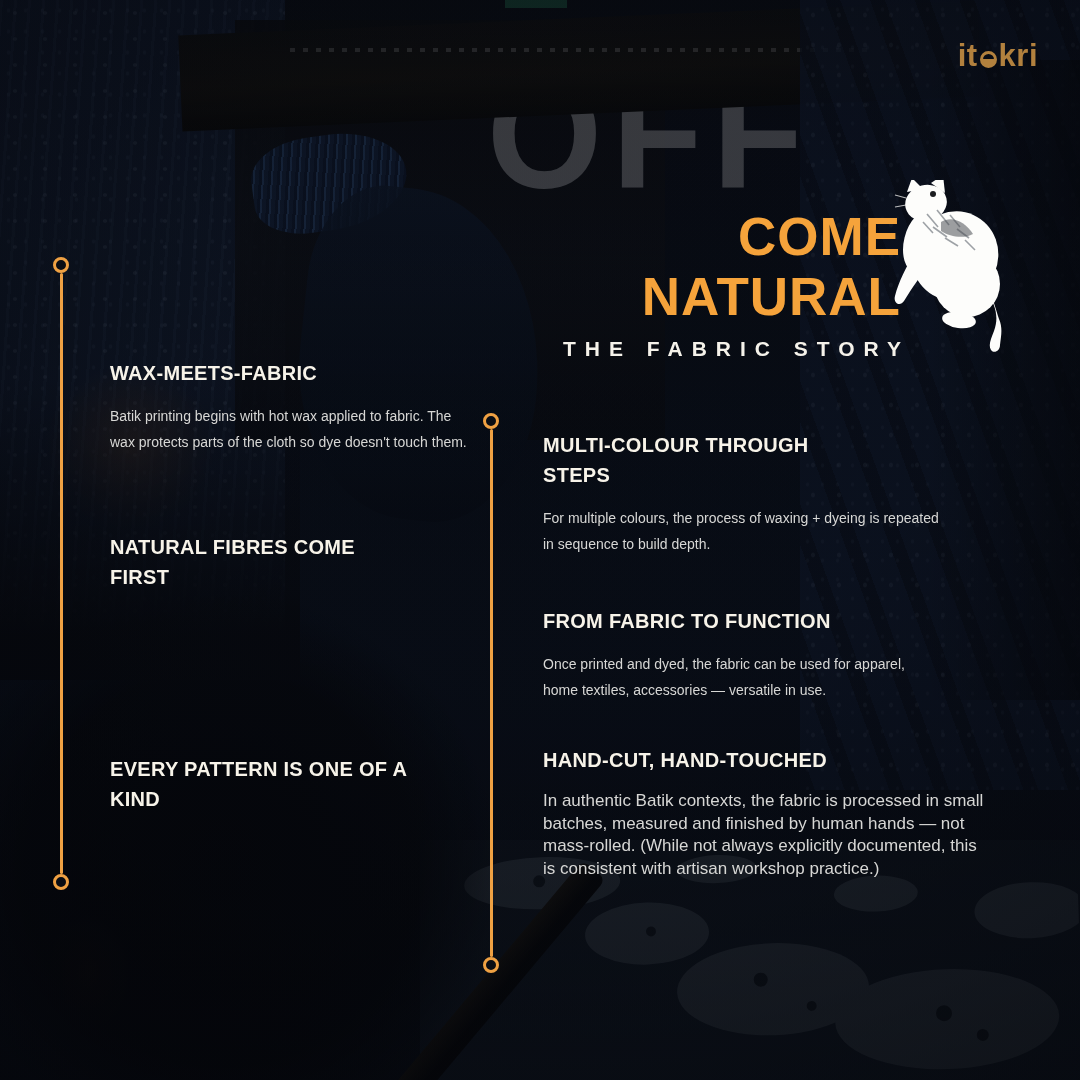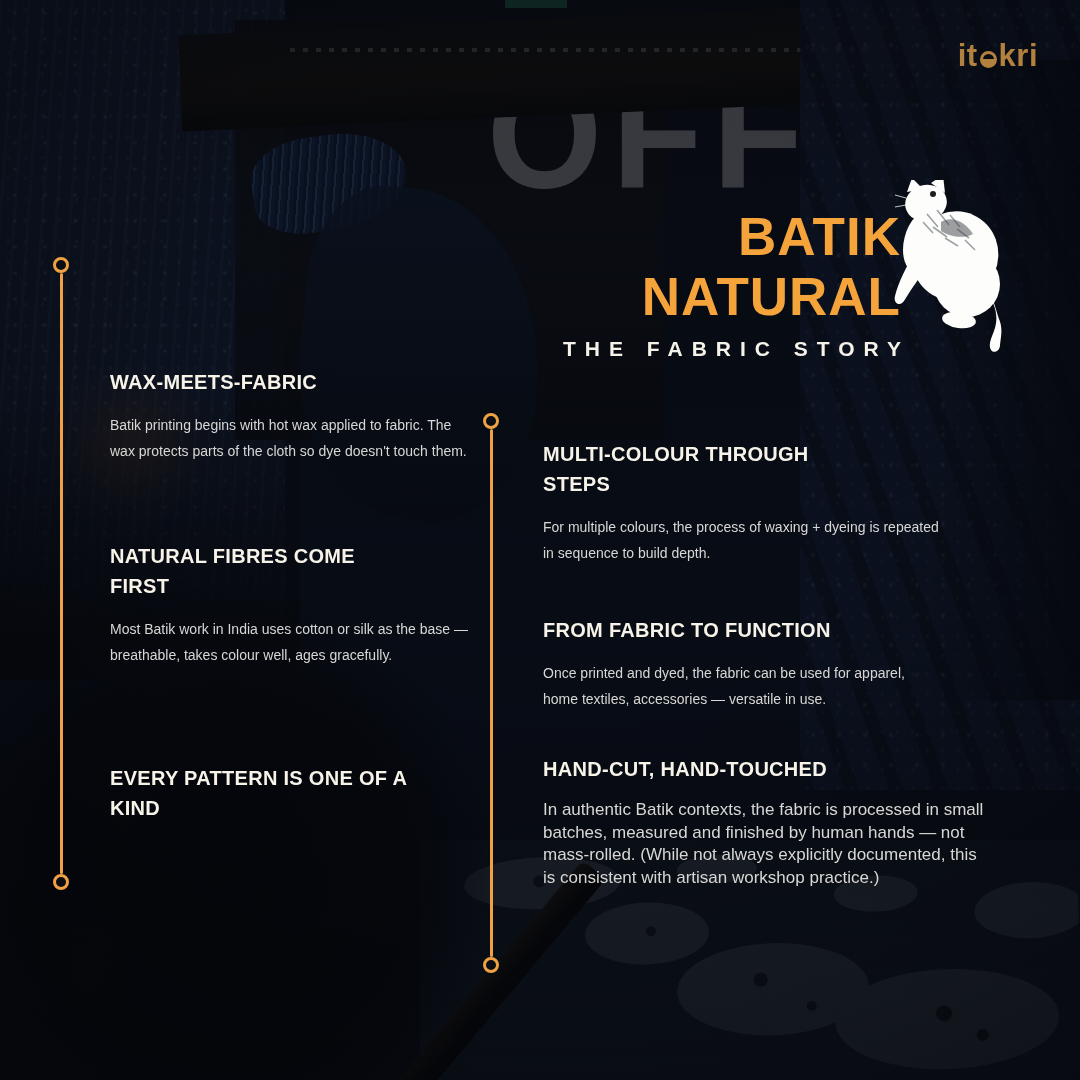--- a/index.html
+++ b/index.html
@@ -85,21 +85,21 @@
   .tl-line { position:absolute; width:3px; background:#efa143; border-radius:2px; }
   .tl-node { position:absolute; width:16px; height:16px; border:3.5px solid #efa143;
     border-radius:50%; background:rgba(10,13,20,.9); }
   .tl-left-line  { left:60px; top:273px; height:601px; }
   .tl-left-top   { left:53px; top:257px; }
   .tl-left-bot   { left:53px; top:874px; }
   .tl-right-line { left:490px; top:429px; height:528px; }
   .tl-right-top  { left:483px; top:413px; }
   .tl-right-bot  { left:483px; top:957px; }
   
-  .sec { position:absolute;margin-top:9px; }
+  .sec { position:absolute; }
   .sec h3 { color:#f7f3e9; font-size:20px; font-weight:bold; line-height:30px; letter-spacing:.3px; }
   .sec p  { margin-top:15px; color:#d7d7d5; font-size:14px; line-height:26px; font-weight:400; }
   .sec-l { left:110px; width:372px; }
   .sec-l h3 { width:300px; }
   .sec-l p  { width:362px; }
   .sec-r { left:543px; width:450px; }
   .sec-r h3 { width:310px; }
   .sec-r p  { width:400px; }
   #sec-l1 { top:358px; } #sec-l2 { top:532px; } #sec-l3 { top:754px; }
   #sec-r1 { top:430px; } #sec-r2 { top:606px; } #sec-r3 { top:745px; }
@@ -152,21 +152,21 @@
     <div class="bg-overlay"></div>
   </div>
 
   <div class="logo">
       <span>it</span>
       <span class="logo-o"></span>
       <span>kri</span>
   </div>
 
   <div class="title">
-    <div>BATIK</div>
+    <div>COME</div>
     <div>NATURAL</div>
   </div>
   <div class="subtitle">THE FABRIC STORY</div>
 
   <svg class="cat" width="118" height="172" viewBox="0 0 118 172">
     <g fill="#fdfdfb">
       <path d="M14,12 L19,-2 L30,9 Z"></path>
       <path d="M38,3 L50,-5 L52,13 Z"></path>
       <ellipse cx="33" cy="23" rx="21" ry="18" transform="rotate(-14 33 23)"></ellipse>
       <ellipse cx="30" cy="62" rx="19" ry="32" transform="rotate(14 30 62)"></ellipse>
@@ -201,21 +201,20 @@
   <div class="tl-line tl-right-line"></div>
   <div class="tl-node tl-right-top"></div>
   <div class="tl-node tl-right-bot"></div>
 
   <section class="sec sec-l" id="sec-l1">
     <h3>WAX-MEETS-FABRIC</h3>
     <p>Batik printing begins with hot wax applied to fabric. The wax protects parts of the cloth so dye doesn't touch them.</p>
   </section>
   <section class="sec sec-l" id="sec-l2">
     <h3>NATURAL FIBRES COME FIRST</h3>
-    <p>Most Batik work in India uses cotton or silk as the base — breathable, takes colour well, ages gracefully.</p>
   </section>
   <section class="sec sec-l" id="sec-l3">
     <h3>EVERY PATTERN IS ONE OF A KIND</h3>
   </section>
 
   <section class="sec sec-r" id="sec-r1">
     <h3>MULTI-COLOUR THROUGH STEPS</h3>
     <p>For multiple colours, the process of waxing + dyeing is repeated in sequence to build depth.</p>
   </section>
   <section class="sec sec-r" id="sec-r2">

